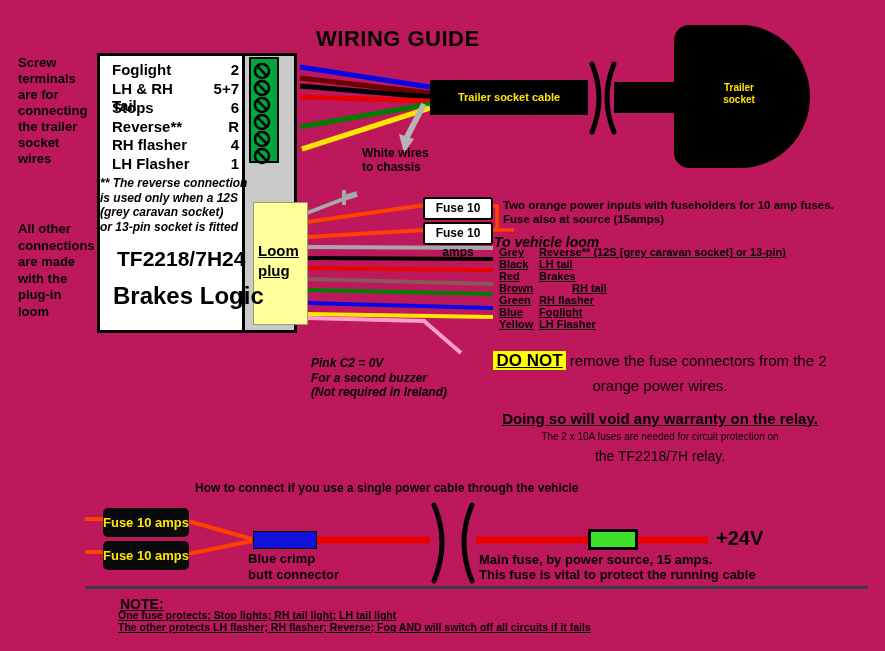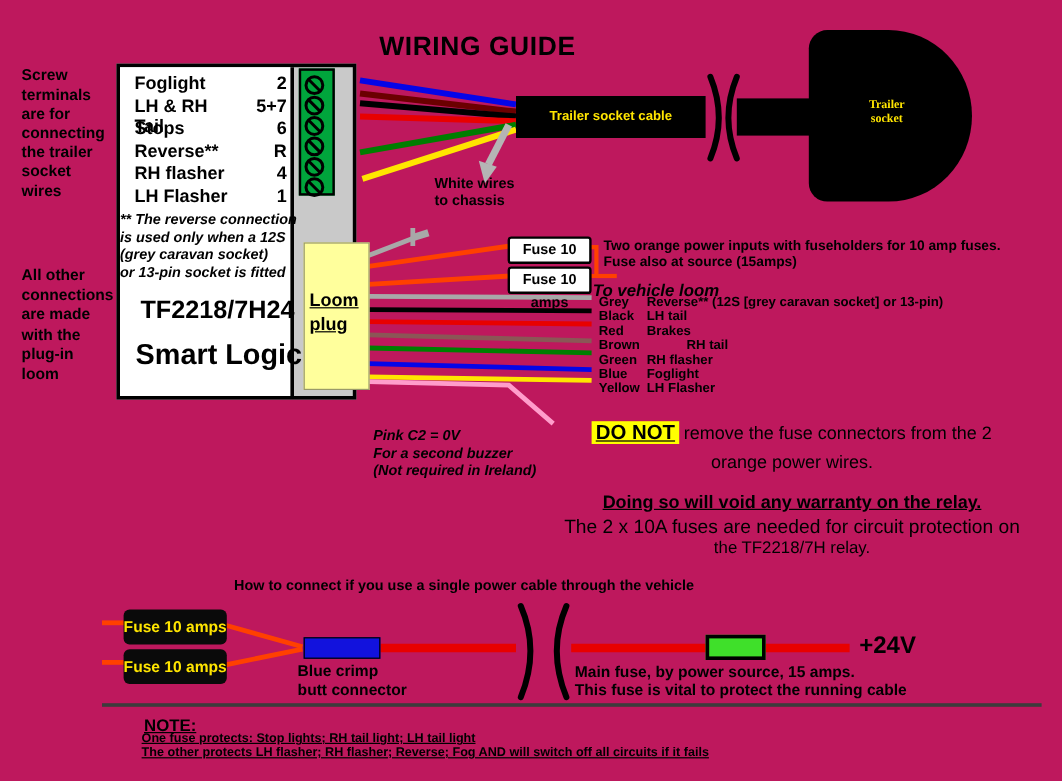--- a/index.html
+++ b/index.html
@@ -9,21 +9,21 @@
   .pre{white-space:pre-line;}
   .b{font-weight:bold;}
   .i{font-style:italic;}
   .u{text-decoration:underline;}
   svg{position:absolute;left:0;top:0;pointer-events:none;}
   #wires{z-index:1;}
   #boxes .abs{z-index:2;}
   .txt{z-index:4;position:absolute;}
   #overlay{z-index:5;}
   .relay-row{display:flex;justify-content:space-between;font-size:15px;font-weight:bold;}
-  .loom-row{display:flex;font-size:11px;font-weight:bold;height:12px;}
+  .loom-row{display:flex;font-size:11px;font-weight:bold;height:12px;text-decoration:underline;}
   .loom-color{width:40px;flex:none;}
   .fusebox-top{width:66px;height:19px;background:#fff;border:2.5px solid #000;border-radius:3px;
                text-align:center;line-height:19px;font-size:12px;font-weight:bold;}
   .fusebox-bot{width:86px;height:29px;background:#0a0a0a;border-radius:5px;text-align:center;
                line-height:29px;font-size:13px;font-weight:bold;color:#FFE500;}
   .center{text-align:center;}
   .donot{background:#FFFF00;font-size:17px;font-weight:bold;text-decoration:underline;padding:0 3px;}
 </style>
 </head>
 <body>
@@ -127,27 +127,27 @@
   <div class="txt relay-row" style="left:112px;top:155px;width:127px;">
     <span>LH Flasher</span>
       <span>1</span>
     </div>
 
   <div class="txt b i pre" style="left:100px;top:176px;width:154px;font-size:12px;line-height:14.5px;">** The reverse connection
 is used only when a 12S
 (grey caravan socket)
 or 13-pin socket is fitted</div>
   <div class="txt b" style="left:117px;top:247px;font-size:21px;">TF2218/7H24</div>
-  <div class="txt b" style="left:113px;top:282px;font-size:24px;">Smart Logic</div>
+  <div class="txt b" style="left:113px;top:282px;font-size:24px;">Brakes Logic</div>
 
   <div class="txt b u pre" style="left:258px;top:241px;font-size:15px;line-height:20px;">Loom
 plug</div>
 
   <div class="txt b center" style="left:430px;top:91px;width:158px;font-size:11px;color:#FFE500;">Trailer socket cable</div>
-  <div class="txt b pre center" style="left:674px;top:82px;width:130px;font-size:10px;line-height:12px;color:#FFE500;font-family:Liberation Serif, serif;">Trailer
+  <div class="txt b pre center" style="left:674px;top:82px;width:130px;font-size:10px;line-height:12px;color:#FFE500;">Trailer
 socket</div>
   <div class="txt b pre" style="left:362px;top:146px;font-size:12px;line-height:14px;">White wires
 to chassis</div>
 
   <div class="txt fusebox-top" style="left:423px;top:197px;">Fuse 10 amps</div>
   <div class="txt fusebox-top" style="left:423px;top:222px;">Fuse 10 amps</div>
   <div class="txt b pre" style="left:503px;top:199px;width:370px;font-size:11.5px;line-height:13.5px;">Two orange power inputs with fuseholders for 10 amp fuses.
 Fuse also at source (15amps)</div>
 
   <div class="txt b i" style="left:494px;top:234px;font-size:14px;">To vehicle loom</div>
@@ -181,21 +181,21 @@
     </div>
 
   <div class="txt b i pre" style="left:311px;top:356px;font-size:12px;line-height:14.5px;">Pink    C2 =  0V
 For a second buzzer
 (Not required in Ireland)</div>
 
   <div class="txt center" style="left:448px;top:351px;width:424px;font-size:15px;">
     <span class="donot">DO NOT</span><span> remove the fuse connectors from the 2</span></div>
   <div class="txt center" style="left:448px;top:377px;width:424px;font-size:15px;">orange power wires.</div>
   <div class="txt b u center" style="left:448px;top:410px;width:424px;font-size:15px;">Doing so will void any warranty on the relay.</div>
-  <div class="txt center" style="left:448px;top:431px;width:424px;font-size:16px;">The 2 x 10A fuses are needed for circuit protection on</div>
+  <div class="txt center" style="left:448px;top:431px;width:424px;font-size:10px;">The 2 x 10A fuses are needed for circuit protection on</div>
   <div class="txt center" style="left:448px;top:448px;width:424px;font-size:14px;">the TF2218/7H relay.</div>
 
   <div class="txt b" style="left:195px;top:481px;font-size:12px;">How to connect if you use a single power cable through the vehicle</div>
   <div class="txt fusebox-bot" style="left:103px;top:508px;">Fuse 10 amps</div>
   <div class="txt fusebox-bot" style="left:103px;top:541px;">Fuse 10 amps</div>
   <div class="txt b pre" style="left:248px;top:551px;font-size:13px;line-height:15.5px;">Blue crimp
 butt connector</div>
   <div class="txt b pre" style="left:479px;top:553px;font-size:13px;line-height:14.5px;">Main fuse, by power source, 15 amps.
 This fuse is vital to protect the running cable</div>
   <div class="txt b" style="left:716px;top:527px;font-size:20px;">+24V</div>

